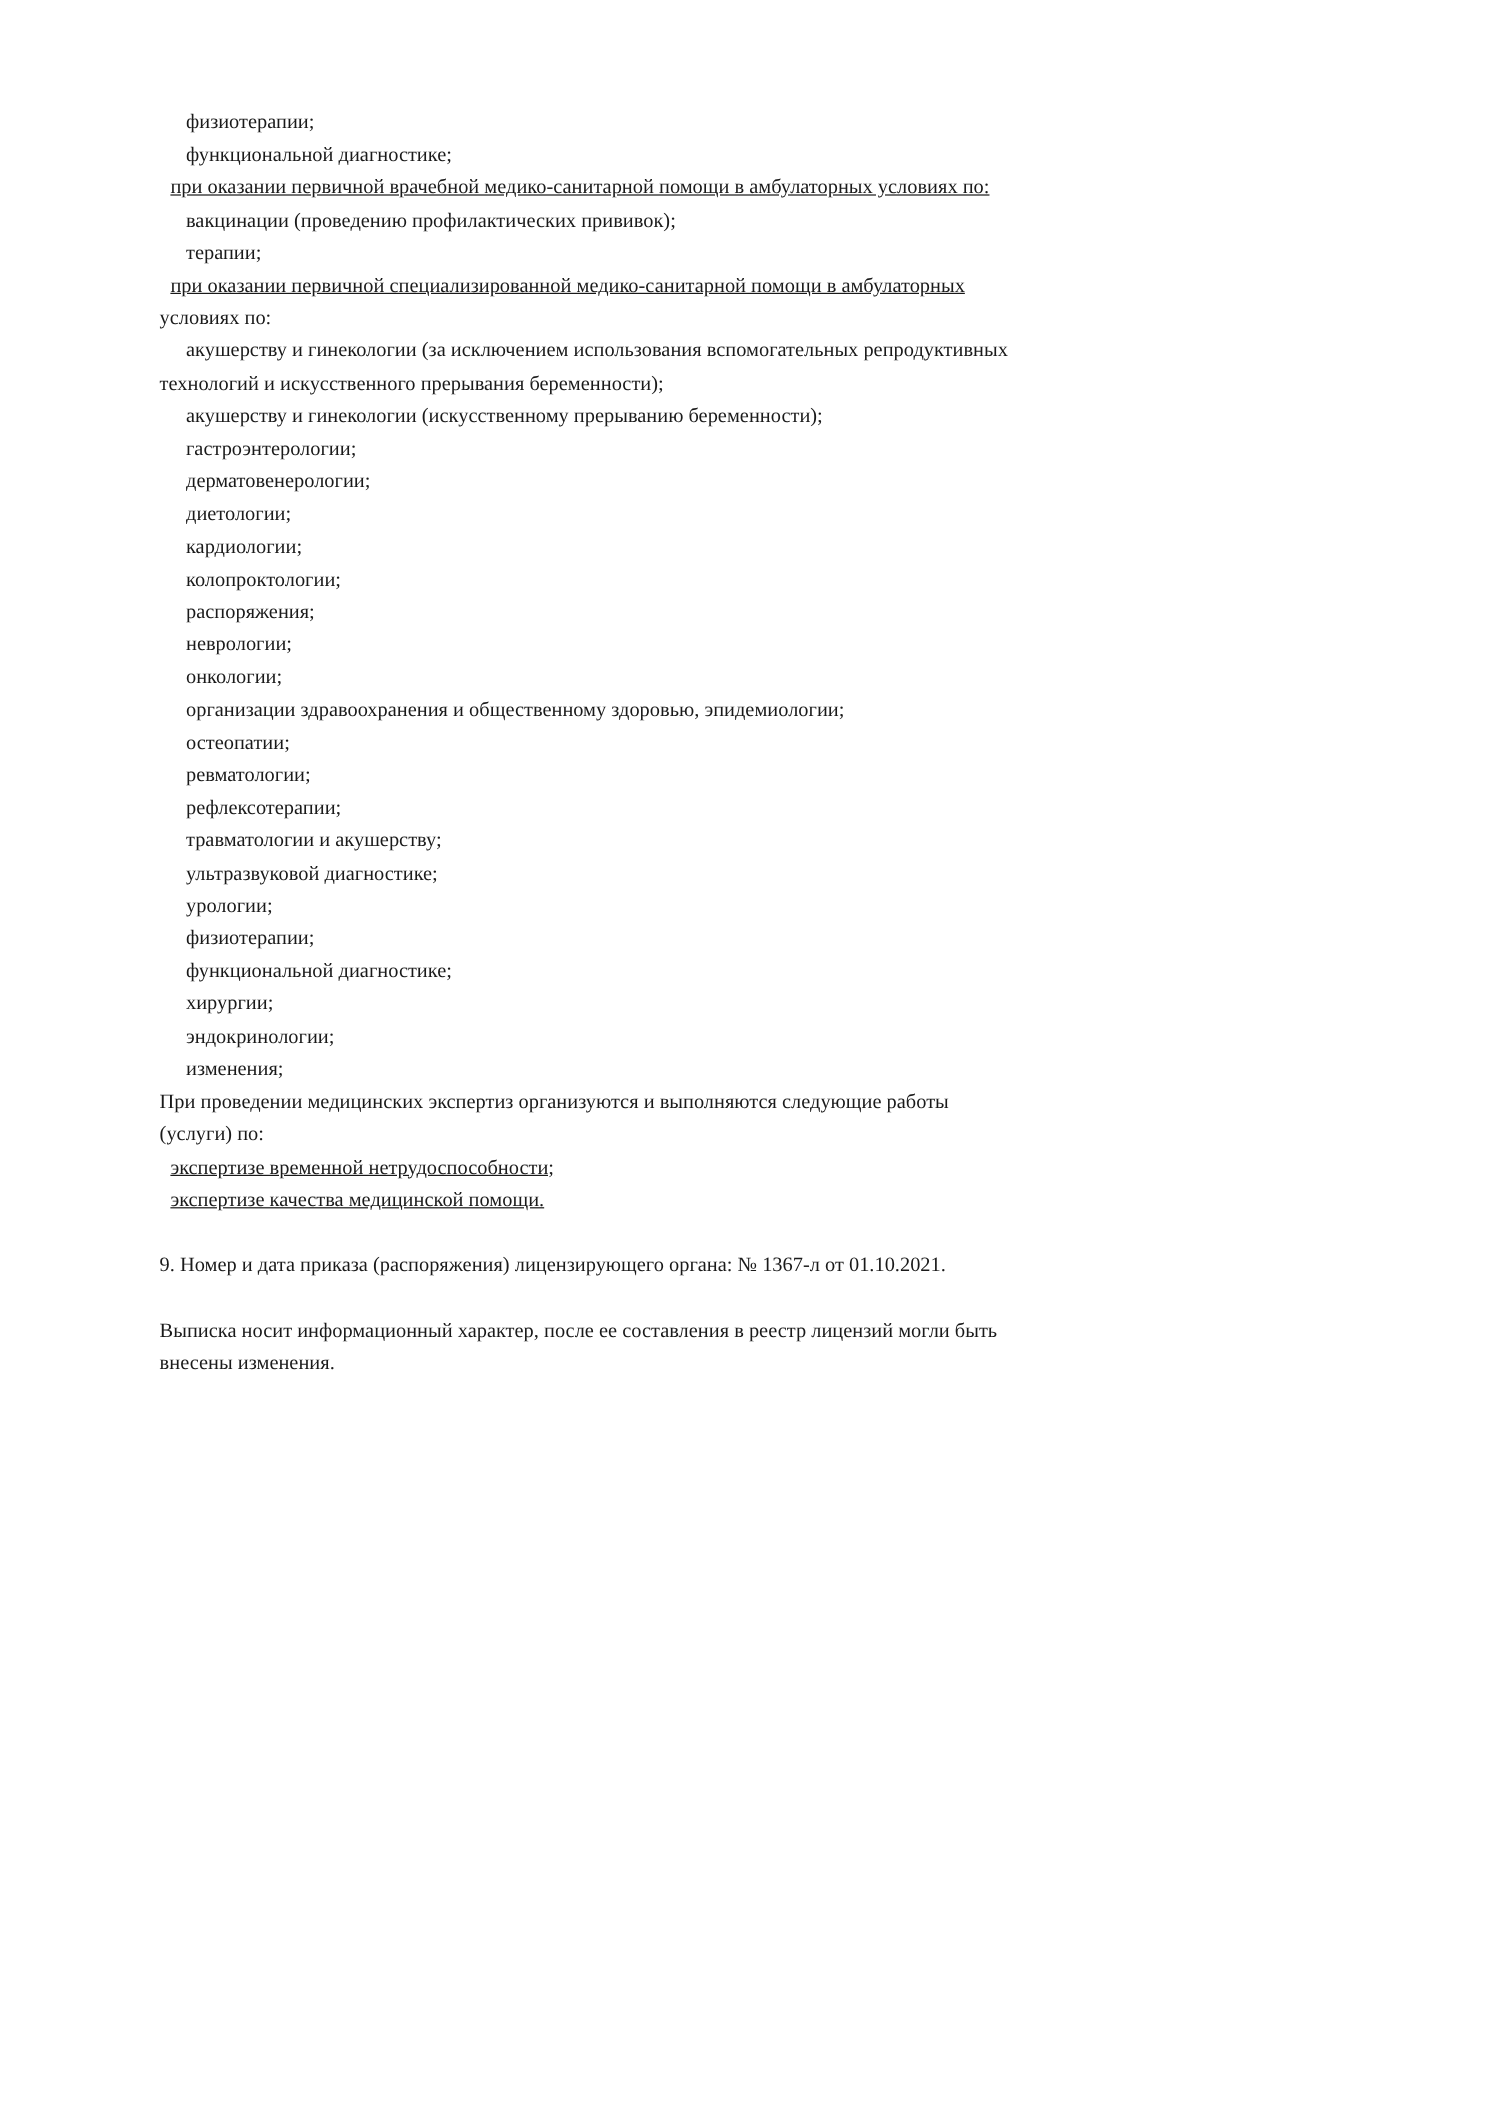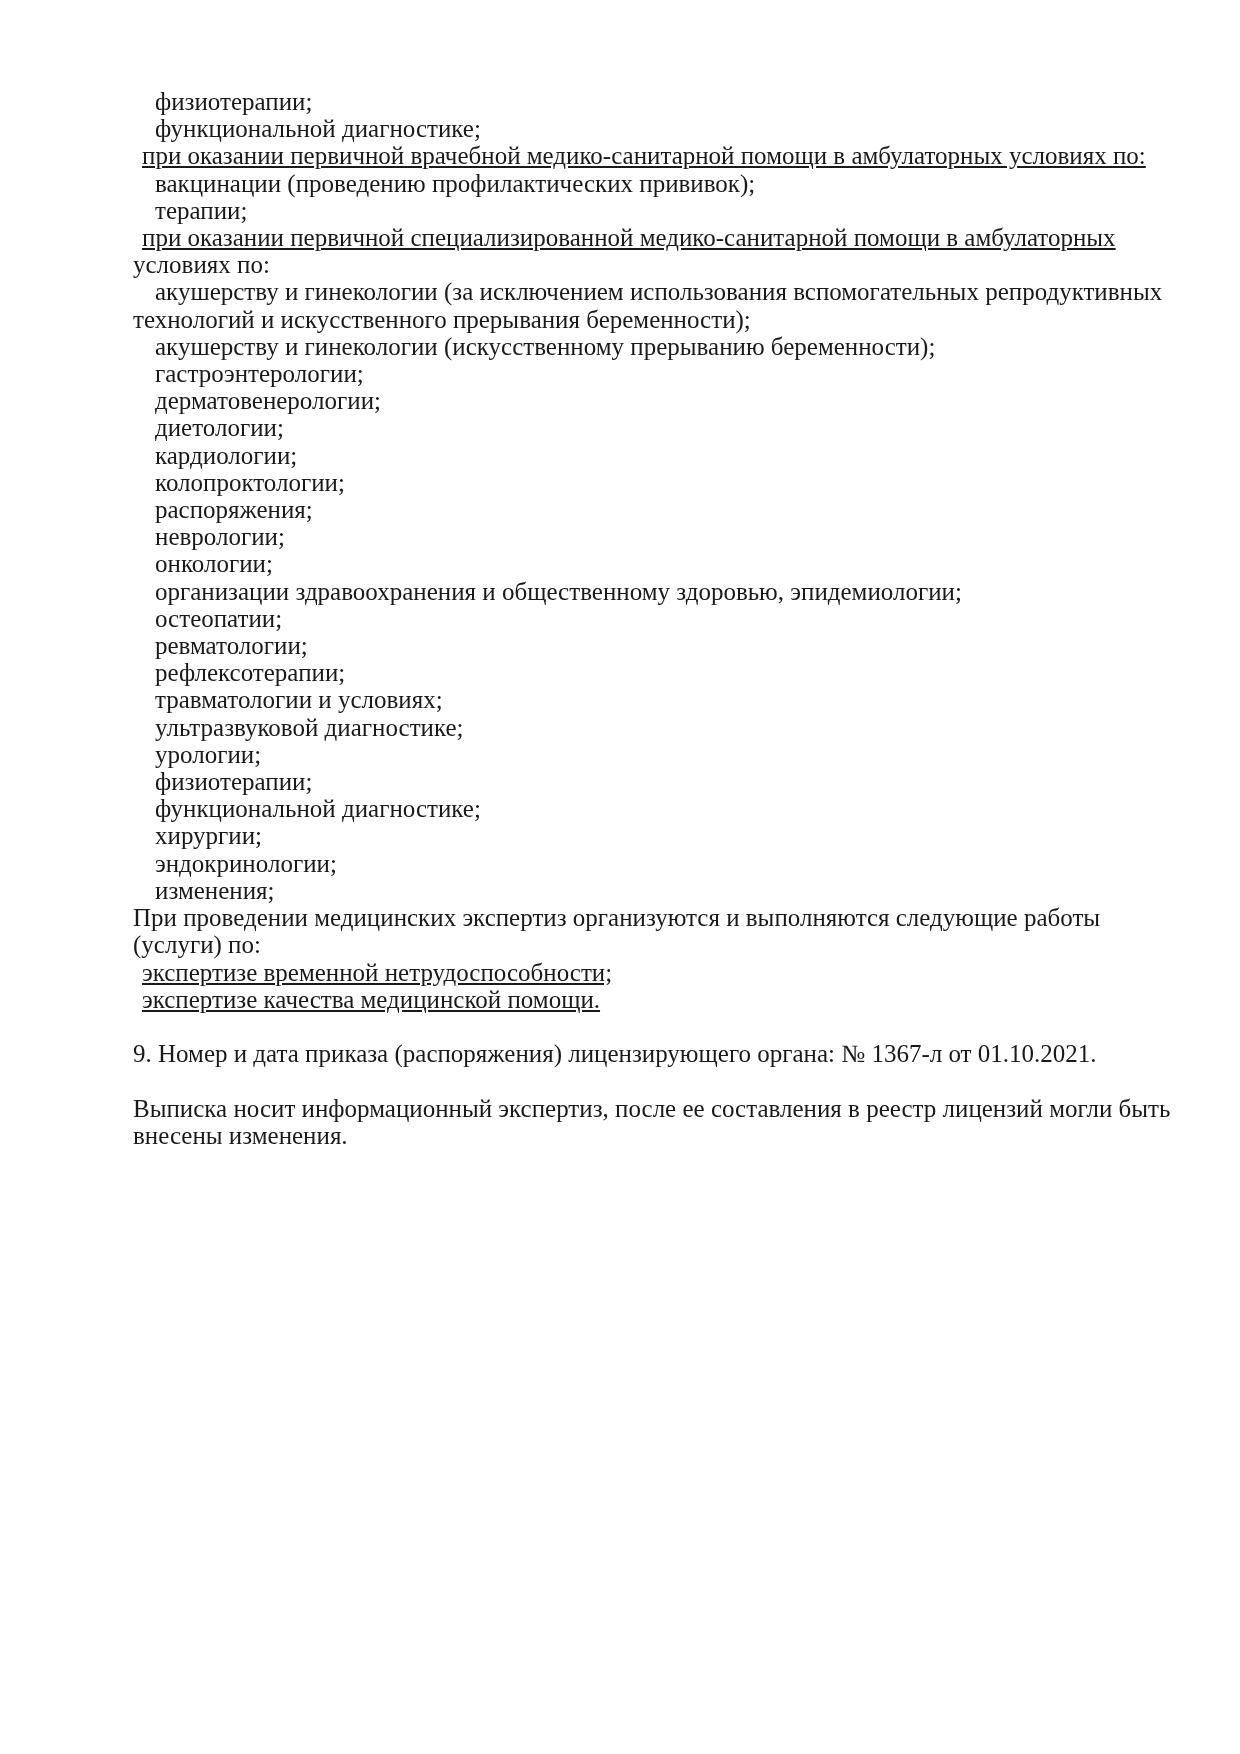--- a/index.html
+++ b/index.html
@@ -7,21 +7,21 @@
       padding: 0;
       background: #ffffff;
     }
     .page {
       position: relative;
       width: 1240px;
       height: 1754px;
       background: #ffffff;
       overflow: hidden;
       font-family: "Liberation Serif", "DejaVu Serif", serif;
-      font-size: 25px;
+      font-size: 17px;
       line-height: 27.2px;
       color: #1a1a1a;
       box-sizing: border-box;
     }
     .doc-body {
       position: absolute;
       top: 88px;
       left: 133px;
       right: 60px;
     }
@@ -53,31 +53,31 @@
       <div class="line indent-2">диетологии;</div>
       <div class="line indent-2">кардиологии;</div>
       <div class="line indent-2">колопроктологии;</div>
       <div class="line indent-2">распоряжения;</div>
       <div class="line indent-2">неврологии;</div>
       <div class="line indent-2">онкологии;</div>
       <div class="line indent-2">организации здравоохранения и общественному здоровью, эпидемиологии;</div>
       <div class="line indent-2">остеопатии;</div>
       <div class="line indent-2">ревматологии;</div>
       <div class="line indent-2">рефлексотерапии;</div>
-      <div class="line indent-2">травматологии и условиях;</div>
+      <div class="line indent-2">травматологии и акушерству;</div>
       <div class="line indent-2">ультразвуковой диагностике;</div>
       <div class="line indent-2">урологии;</div>
       <div class="line indent-2">физиотерапии;</div>
       <div class="line indent-2">функциональной диагностике;</div>
       <div class="line indent-2">хирургии;</div>
       <div class="line indent-2">эндокринологии;</div>
       <div class="line indent-2">изменения;</div>
       <div class="line indent-0">При проведении медицинских экспертиз организуются и выполняются следующие работы</div>
       <div class="line indent-0">(услуги) по:</div>
       <div class="line indent-1">экспертизе временной нетрудоспособности;</div>
       <div class="line indent-1">экспертизе качества медицинской помощи.</div>
       <div class="line indent-0">&nbsp;</div>
       <div class="line indent-0">9. Номер и дата приказа (распоряжения) лицензирующего органа: № 1367-л от 01.10.2021.</div>
       <div class="line indent-0">&nbsp;</div>
-      <div class="line indent-0">Выписка носит информационный экспертиз, после ее составления в реестр лицензий могли быть</div>
+      <div class="line indent-0">Выписка носит информационный характер, после ее составления в реестр лицензий могли быть</div>
       <div class="line indent-0">внесены изменения.</div>
     </div>
 </div>
 
 </body></html>

